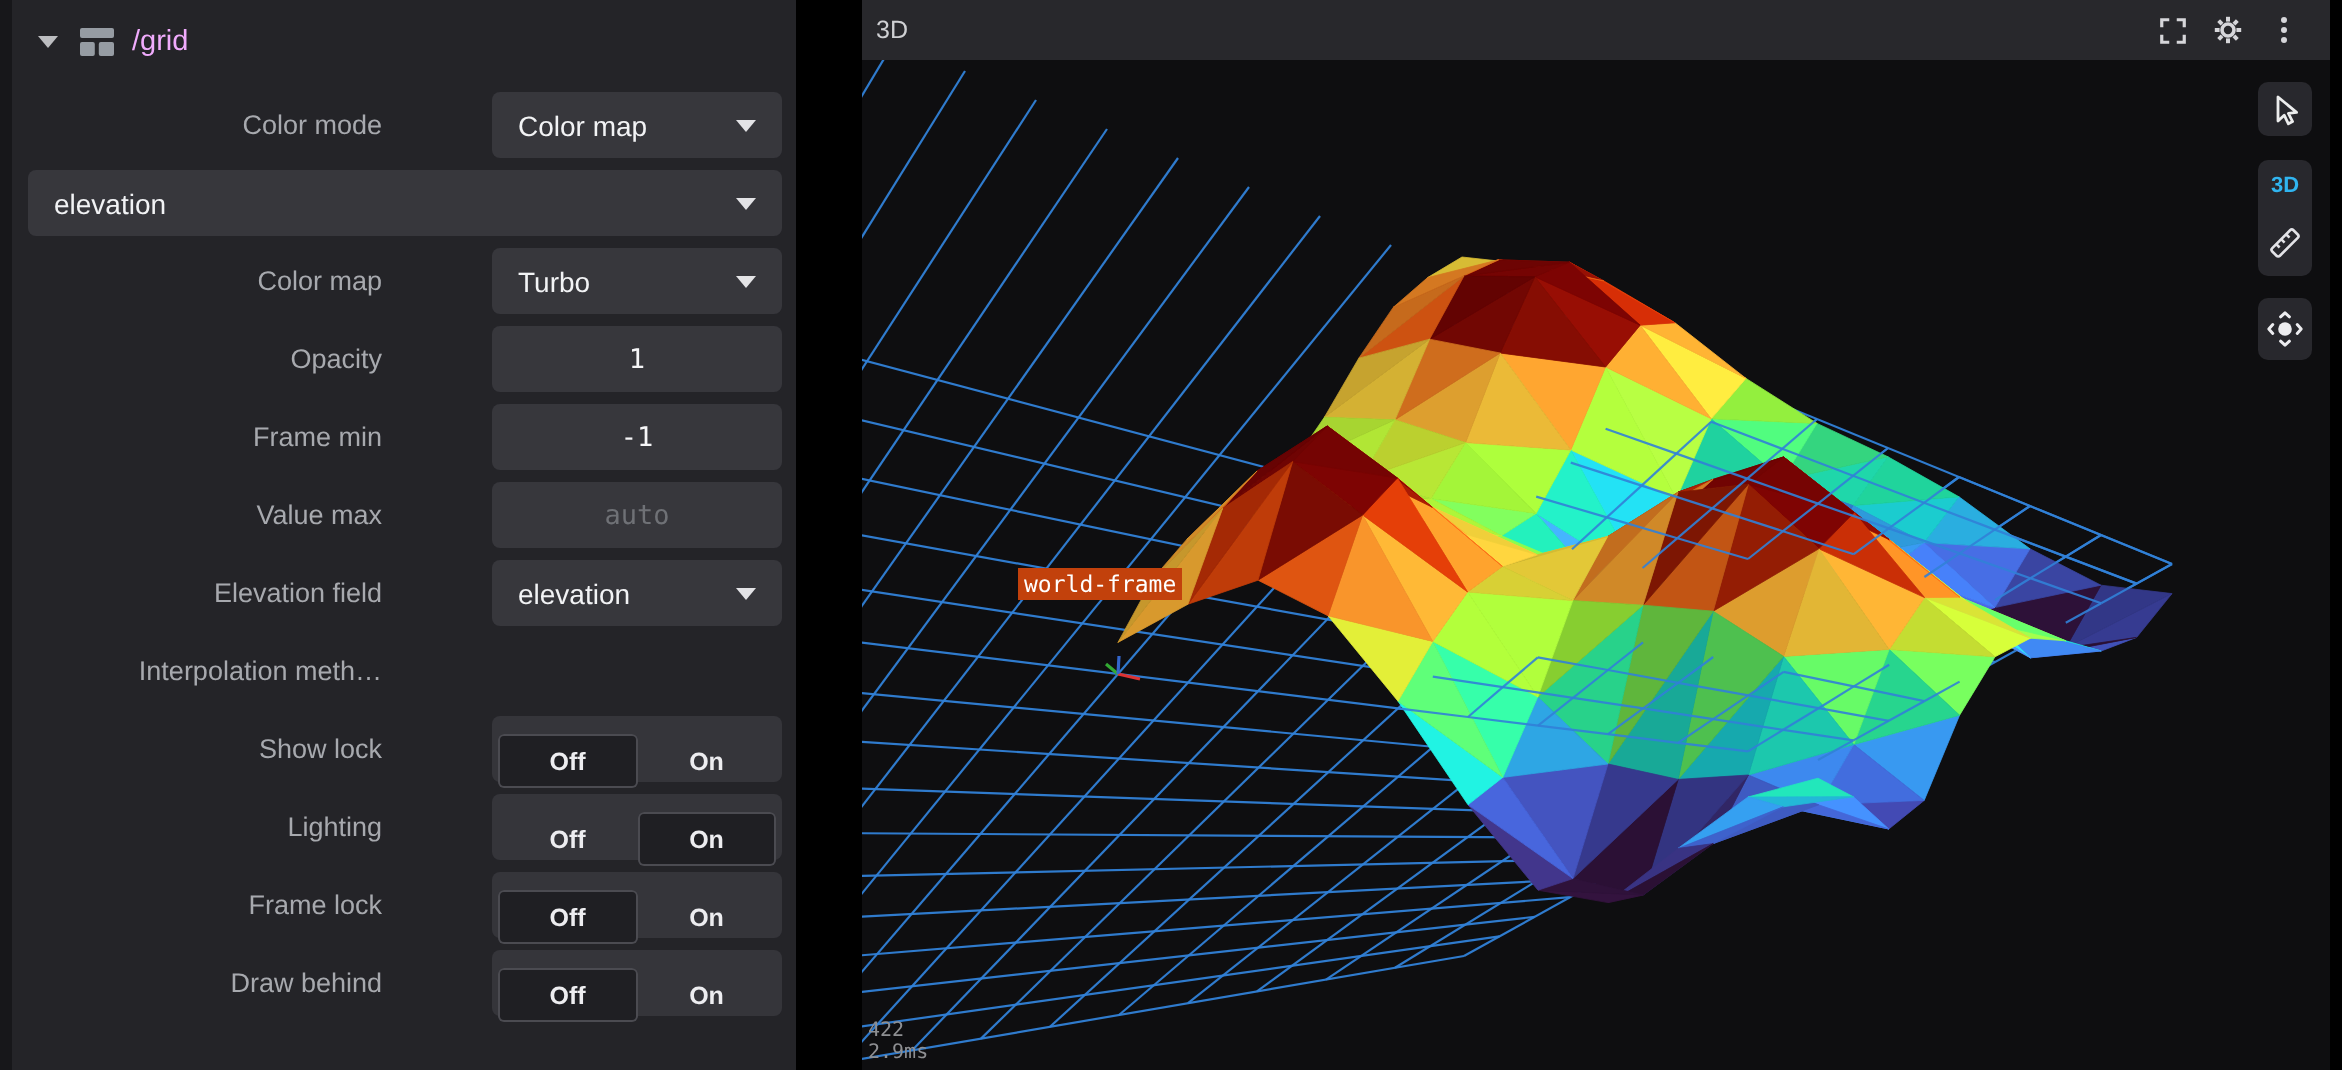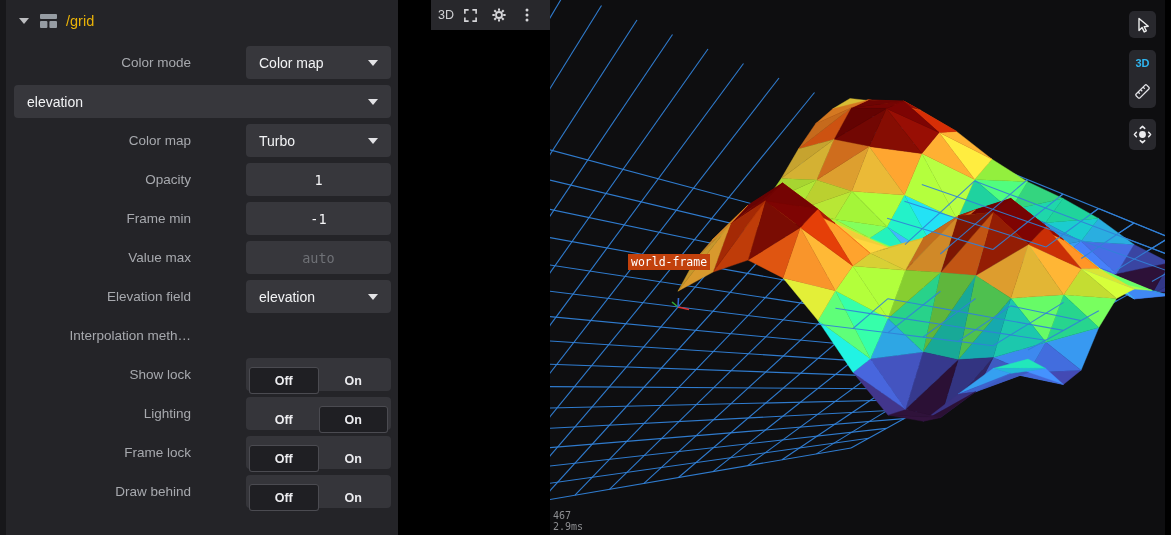--- a/index.html
+++ b/index.html
@@ -17,21 +17,21 @@
     background:#242428; border-left:6px solid #17171a;
     overflow:hidden;
   }
   .sb-header { height:42px; display:flex; align-items:center; padding-left:13px; }
   .caret-down {
     width:0; height:0; flex:none;
     border-left:5px solid transparent; border-right:5px solid transparent;
     border-top:6px solid #bcbdc0; margin-right:11px;
   }
   .hdr-icon { flex:none; margin-right:9px; display:flex; }
-  .sb-title { color:#eab308; font-size:14.5px; }
+  .sb-title { color:#f0abfc; font-size:14.5px; }
 
   #rows { padding-top:4px; }
   .row { display:flex; align-items:center; height:33px; margin-bottom:6px; padding:0 7px 0 8px;gap:44px; }
   .row .lbl {
     width:188px; flex:none; text-align:right; color:#a7a9ae; font-size:13.5px;
     padding-right:11px; white-space:nowrap; overflow:hidden;
   }
   .ctl { flex:1; height:33px; border-radius:4px; display:flex; align-items:center; }
   .ctl.select { background:#37373c; padding:0 13px; justify-content:space-between; cursor:pointer; }
   .ctl.select .val { color:#f2f3f5; font-size:14px; }
@@ -46,21 +46,21 @@
   .seg {
     flex:1; height:100%; display:flex; align-items:center; justify-content:center;
     border-radius:3px; color:#ededf0; font-size:12.5px; font-weight:bold; cursor:pointer;margin-top:12px;
   }
   .seg.sel { background:#1f1f23; box-shadow: inset 0 0 0 1px #4b4b51; }
 
   
   #divider { width:33px; flex:none; background:#000; }
 
   
-  #panel3d { width:734px; flex:none; display:flex; }
+  #panel3d { width:734px; flex:none; display:flex; flex-direction:column; }
   #panel-header {
     height:30px; flex:none; background:#28282c; display:flex; align-items:center;
     padding:0 12px 0 7px; color:#cfd0d3; font-size:12.5px;
   }
   #panel-title { flex:1; }
   .hicon { display:flex; align-items:center; justify-content:center; width:22px; height:22px; margin-left:6px; cursor:pointer; }
 
   #viewport { position:relative; flex:1; background:#0e0e10; overflow:hidden; }
   #scene { position:absolute; left:0; top:0; }
 
@@ -548,21 +548,21 @@
           <line x1="619.6" y1="271.6" x2="637.3" y2="261.8" stroke="#3181d8" stroke-width="1.1" opacity="0.9"></line>
           <line x1="637.3" y1="261.8" x2="655.0" y2="252.0" stroke="#3181d8" stroke-width="1.1" opacity="0.9"></line>
           <line x1="128.0" y1="307.0" x2="139.0" y2="309.5" stroke="#d33" stroke-width="1.6" opacity="1"></line>
           <line x1="128.0" y1="307.0" x2="122.0" y2="302.0" stroke="#3a3" stroke-width="1.6" opacity="1"></line>
           <line x1="128.0" y1="307.0" x2="128.5" y2="298.0" stroke="#36c" stroke-width="1.6" opacity="1"></line>
         </svg>
 
       <div id="frame-label">world-frame</div>
 
       <div id="stats">
-        <div>467</div>
+        <div>422</div>
         <div>2.9ms</div>
       </div>
 
       <div id="vtoolbar">
         <div class="vbtn single">
           <svg width="17" height="18" viewBox="0 0 17 18" fill="none" stroke="#eceded" stroke-width="1.4" stroke-linejoin="round">
             <path d="M5 2.5 L5 14.5 L8.1 11.6 L10.2 15.9 L12.3 14.8 L10.2 10.7 L14.3 10.2 Z"></path>
           </svg>
         </div>
         <div class="vbtn" id="btn-group3d">

